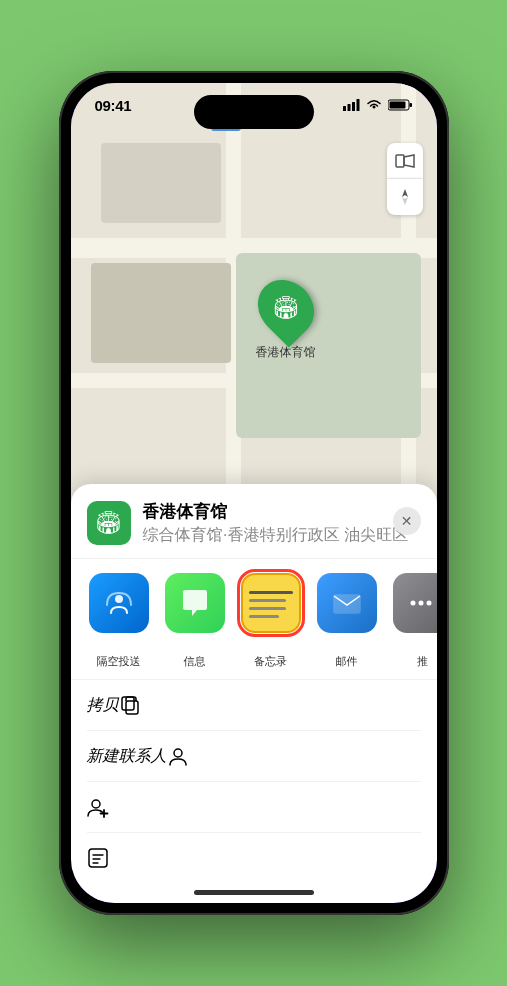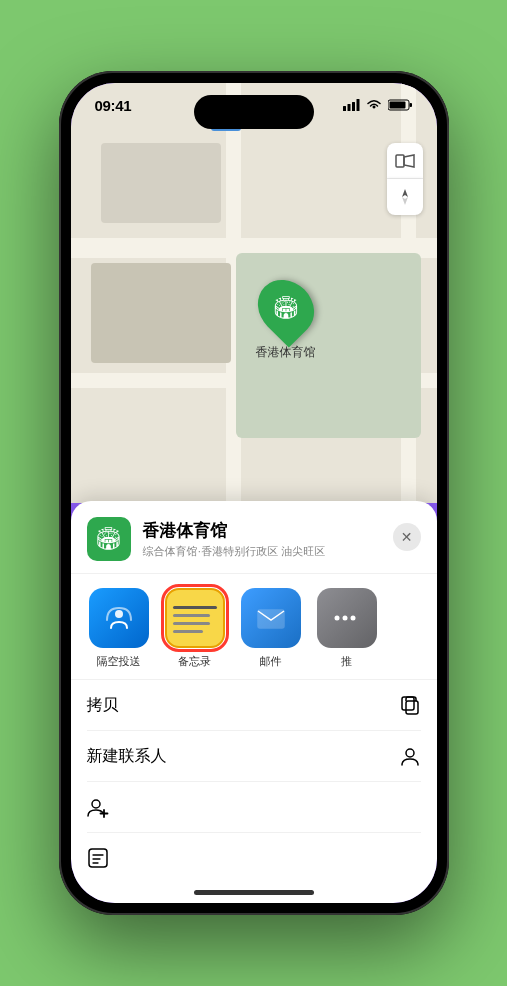--- a/index.html
+++ b/index.html
@@ -272,21 +272,21 @@
     }
 
     .venue-name {
       font-size: 17px;
       font-weight: 600;
       color: #000;
       margin-bottom: 2px;
     }
 
     .venue-subtitle {
-      font-size: 11px;
+      font-size: 16px;
       color: #888;
     }
 
     .close-btn {
       width: 28px;
       height: 28px;
       background: #e8e8e8;
       border-radius: 50%;
       display: flex;
       align-items: center;
@@ -307,21 +307,21 @@
       padding: 14px 16px 10px;
       overflow-x: auto;
       gap: 12px;
       border-bottom: 1px solid #f0f0f0;
     }
 
     .share-item {
       display: flex;
       flex-direction: column;
       align-items: center;
-      gap: 6px;
+      gap: 21px;
       min-width: 64px;
     }
 
     .share-icon {
       width: 60px;
       height: 60px;
       border-radius: 14px;
       display: flex;
       align-items: center;
       justify-content: center;
@@ -383,23 +383,23 @@
     }
 
     
     .action-list {
       padding: 0 16px;
     }
 
     .action-item {
       display: flex;
       align-items: center;
-      justify-content: space-between;
       padding: 14px 0;
       border-bottom: 1px solid #f0f0f0;
+      font-style: italic;
     }
 
     .action-item:last-child {
       border-bottom: none;
     }
 
     .action-text {
       font-size: 16px;
       color: #000;
     }
@@ -500,20 +500,28 @@
           <div class="share-icon airdrop">
             <svg width="32" height="32" viewBox="0 0 32 32">
               <circle cx="16" cy="12" r="4" fill="white" opacity="0.9"></circle>
               <path d="M8 26 Q8 20 16 20 Q24 20 24 26" stroke="white" stroke-width="2" fill="none" stroke-linecap="round"></path>
               <path d="M4 18 Q4 6 16 6 Q28 6 28 18" stroke="white" stroke-width="2" fill="none" stroke-linecap="round" opacity="0.6"></path>
             </svg>
           </div>
           <span class="share-label">隔空投送</span>
         </div>
 
+        <div class="share-item">
+          <div class="share-icon messages">
+            <svg width="34" height="34" viewBox="0 0 34 34">
+              <path d="M5 6 Q5 4 7 4 L27 4 Q29 4 29 6 L29 22 Q29 24 27 24 L19 24 L14 30 L14 24 L7 24 Q5 24 5 22 Z" fill="white" opacity="0.9"></path>
+            </svg>
+          </div>
+          <span class="share-label">信息</span>
+        </div>
 
         <div class="share-item selected">
           <div class="share-icon notes">
             <div class="notes-lines">
               <div class="notes-line" style="width:100%"></div>
               <div class="notes-line" style="width:85%"></div>
               <div class="notes-line" style="width:85%"></div>
               <div class="notes-line" style="width:70%"></div>
             </div>
           </div>

